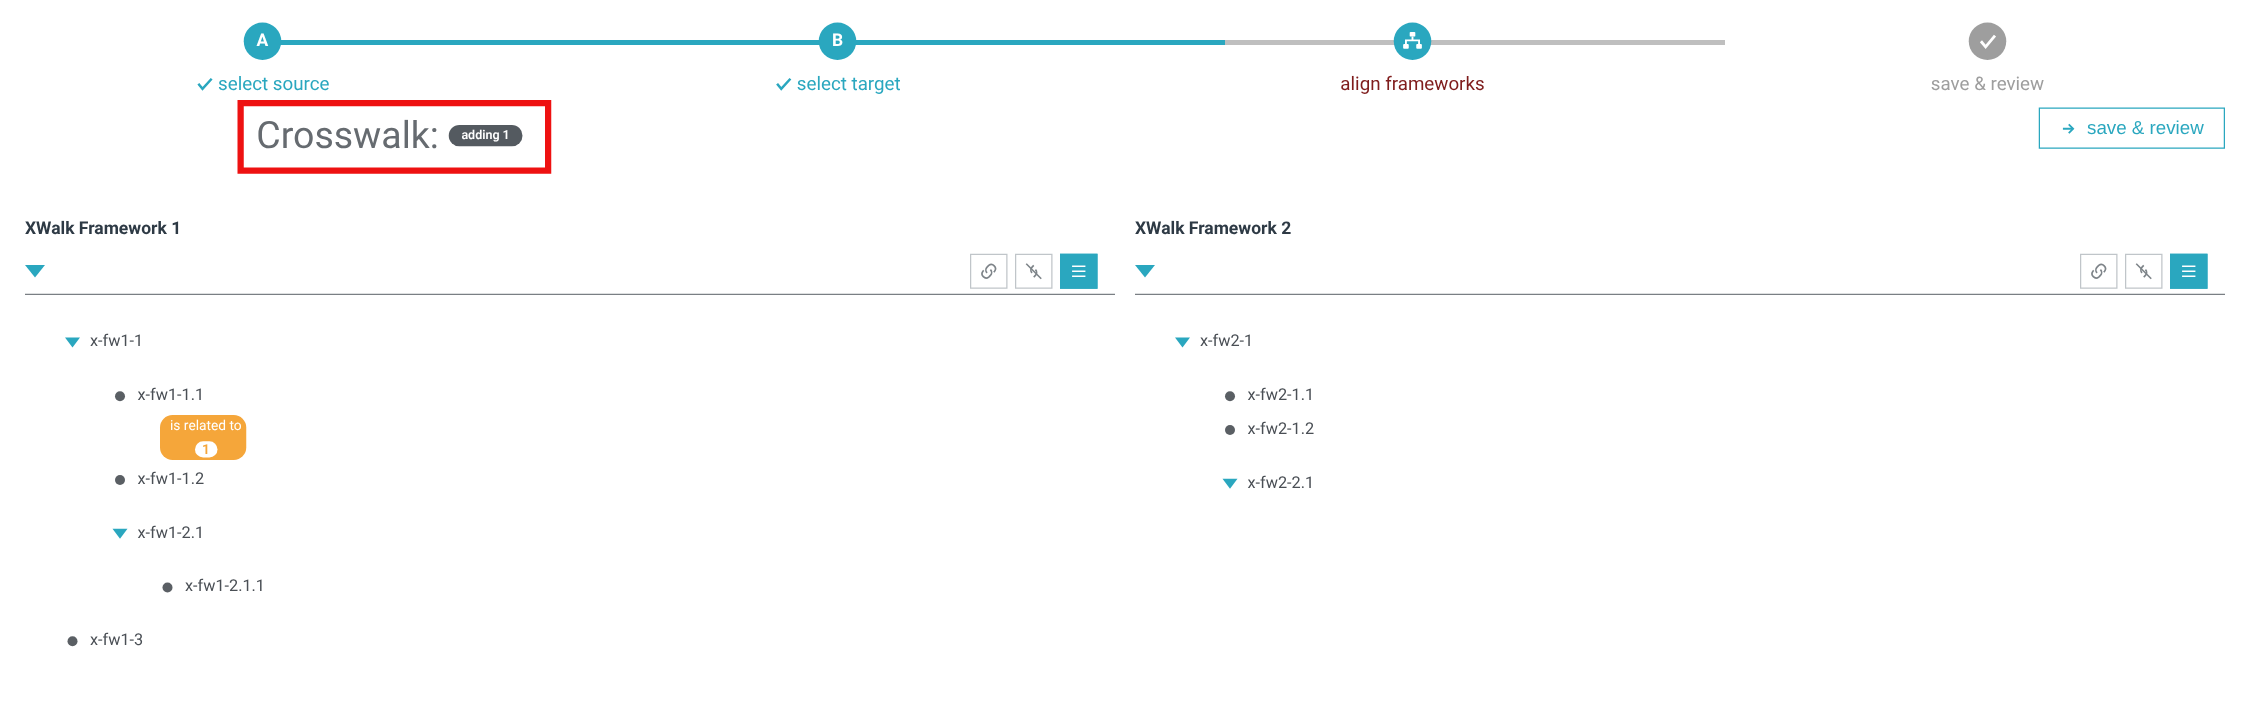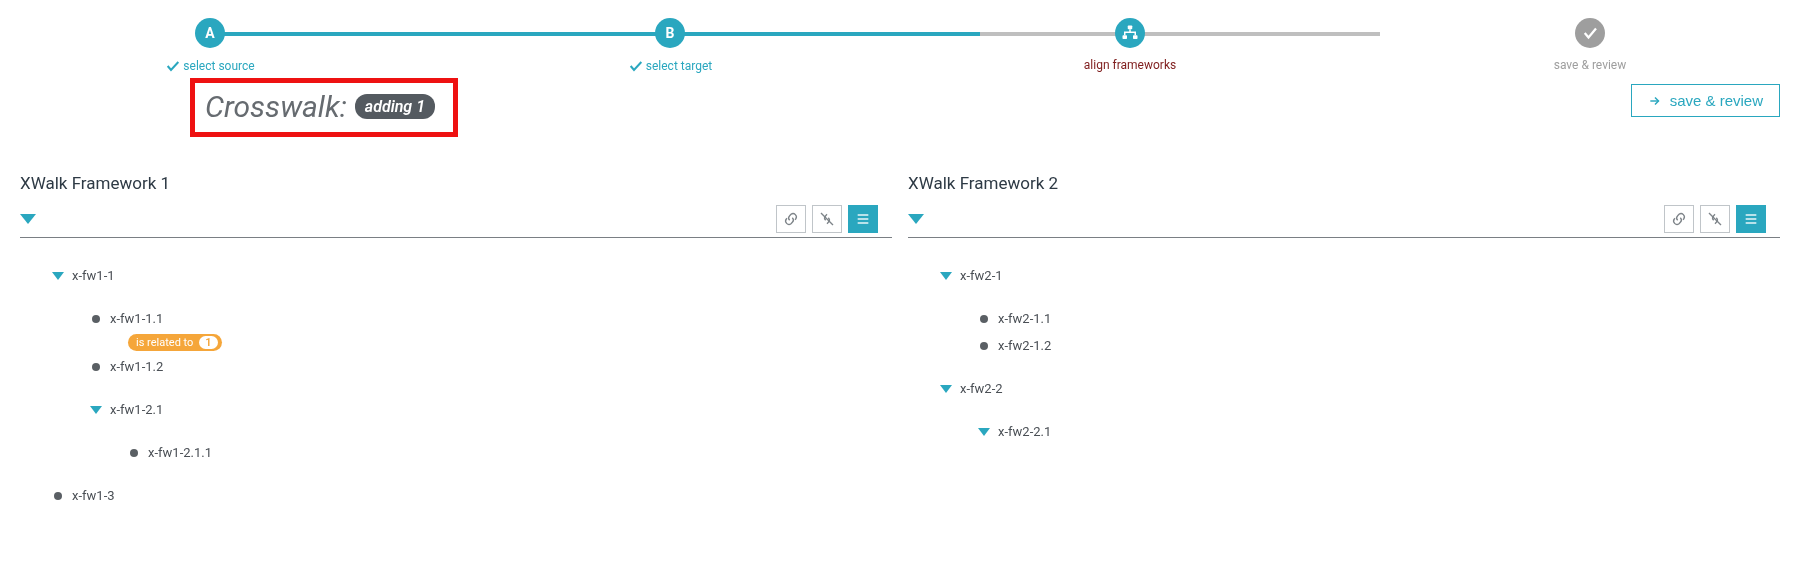--- a/index.html
+++ b/index.html
@@ -57,53 +57,52 @@
     align-items: center;
     justify-content: center;
   }
   .step-bubble.grey { background: var(--grey); }
   .step-bubble svg { width: 18px; height: 18px; fill: #fff; }
   .step-label-row {
     margin-top: 10px;
     display: flex;
     align-items: center;
     gap: 2px;
-    font-size: 12px;
+    font-size: 15px;
     color: var(--teal);
     white-space: nowrap;
   }
   .step-label-row.grey { color: var(--grey); }
   .step-label-row svg { width: 16px; height: 16px; stroke: var(--teal); fill: none; stroke-width: 3; }
   
   .title-row {
     display: flex;
     align-items: flex-start;
     justify-content: space-between;
     padding: 0 20px 0 190px;
     margin-top: 4px;
   }
   .title-box {
     border: 5px solid var(--red);
     padding: 6px 18px 8px 10px;
     display: inline-flex;
     align-items: center;
     gap: 8px;
-    font-style: italic;
   }
   .title-text {
     font-size: 30px;
     color: #666b70;
     font-weight: 400;
   }
   .adding-badge {
     display: inline-flex;
     align-items: center;
     background: var(--badge-dark);
     color: #fff;
-    font-size: 16px;
+    font-size: 10px;
     border-radius: 12px;
     padding: 3px 10px 3px 10px;
     font-weight: 600;
   }
   .save-btn {
     border: 1px solid var(--teal);
     background: #fff;
     color: var(--teal);
     font-size: 15px;
     padding: 7px 16px;
@@ -116,22 +115,22 @@
   .save-btn svg { width: 14px; height: 14px; stroke: var(--teal); fill: none; stroke-width: 2.5; }
   
   .panels {
     display: flex;
     gap: 16px;
     margin-top: 36px;
     padding: 0 20px;
   }
   .panel { flex: 1; min-width: 0; }
   .panel h3 {
-    font-size: 17px;
-    font-weight: 400;
+    font-size: 14px;
+    font-weight: 700;
     color: var(--heading);
     margin: 0 0 12px 0;
   }
   .panel-toolbar {
     display: flex;
     align-items: center;
     justify-content: space-between;
     border-bottom: 1px solid #7a7f84;
     padding-bottom: 4px;
   }
@@ -179,28 +178,29 @@
     flex: none;
   }
   .node-dot {
     width: 8px; height: 8px; border-radius: 50%;
     background: #5a5f64; flex: none;
     margin-left: 2px; margin-right: 2px;
   }
   .node-label { white-space: nowrap; }
   .relation-badge {
     display: inline-flex;
-    align-items: flex-start;
+    align-items: center;
     background: var(--orange);
     color: #fff;
     font-size: 11px;
     border-radius: 10px;
     padding: 2px 4px 2px 8px;
     margin: 2px 0 2px 38px;
     gap: 6px;
+    flex-direction: column;
   }
   .relation-count {
     background: #fff;
     color: var(--orange);
     border-radius: 8px;
     font-size: 11px;
     padding: 0 6px;
     font-weight: 600;
   }
   
@@ -415,24 +415,20 @@
               </li>
               <li>
                 <div class="node-row">
                   <span class="node-dot"></span>
                   <span class="node-label">x-fw2-1.2</span>
                 </div>
               </li>
             </ul>
           </li>
           <li>
-            <div class="node-row">
-              <span class="node-caret"></span>
-              <span class="node-label">x-fw2-2</span>
-            </div>
             <ul>
               <li>
                 <div class="node-row">
                   <span class="node-caret"></span>
                   <span class="node-label">x-fw2-2.1</span>
                 </div>
               </li>
             </ul>
           </li>
         </ul>

